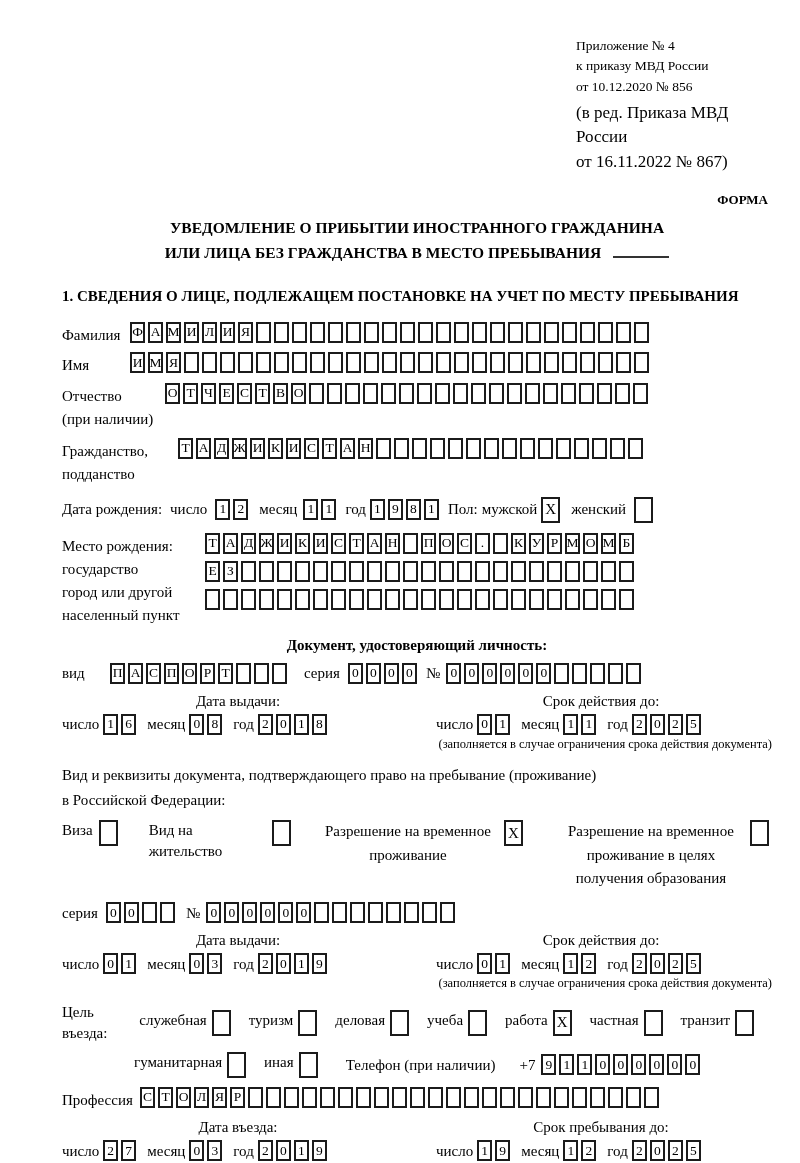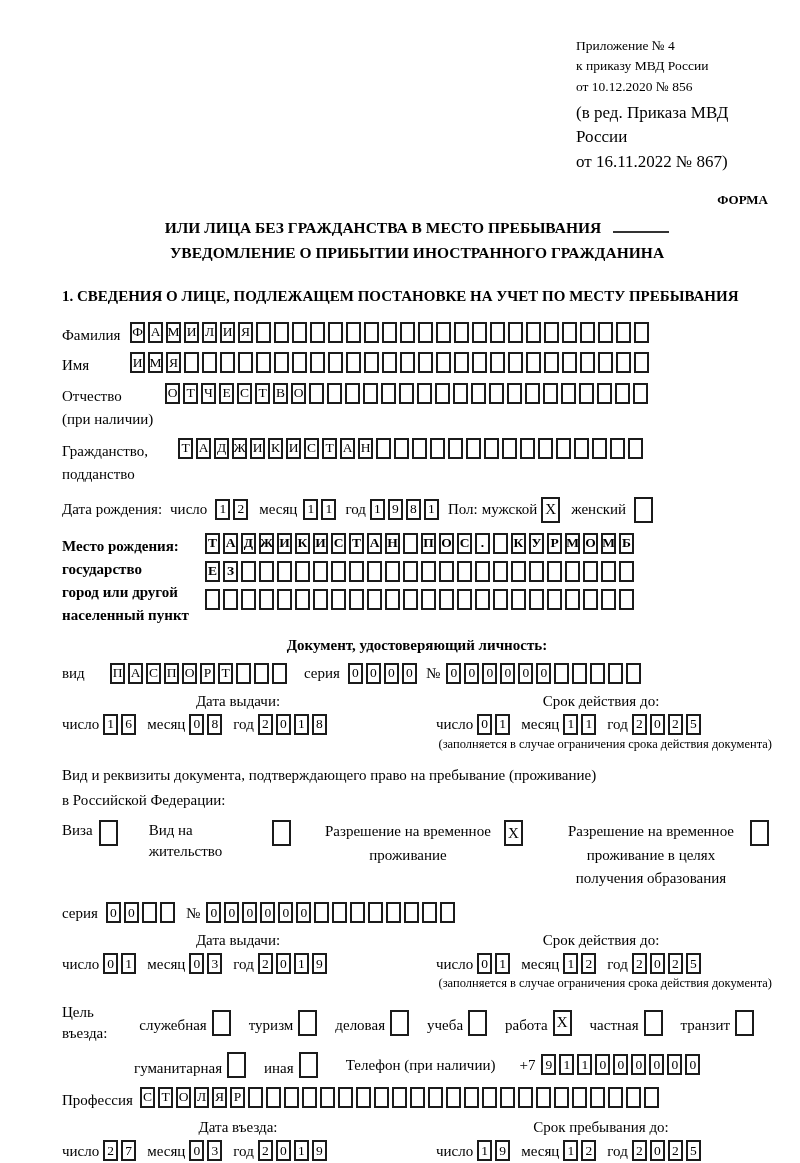--- a/index.html
+++ b/index.html
@@ -51,21 +51,21 @@
   .date-groups { display: flex; align-items: center; }
   .dlbl { margin-right: 4px; }
   .dgap { margin-left: 8px; }
   .fill-note { font-size: 12.5px; text-align: right; margin: 1px 0 10px 0; }
 
   .res-opts { display: flex; align-items: flex-start; margin: 8px 0 12px 0; }
   .opt-text { text-align: center; line-height: 1.55; }
   .opt { display: flex; align-items: flex-start; }
 
   .purpose-row { display: flex; align-items: center; margin-bottom: 9px; flex-wrap: nowrap; }
-  .purpose-row .item { display: flex; align-items: flex-end; margin-right: 10px; }
+  .purpose-row .item { display: flex; align-items: flex-start; margin-right: 10px; }
   .purpose-row .item > span { margin-right: 5px; }
   .indent72 { padding-left: 72px; }
 
   .mig-label { width: 192px; }
 </style>
 </head>
 <body>
 
 <div class="page">
 
@@ -75,24 +75,24 @@
     <div>от 10.12.2020 № 856</div>
     <div class="sub">
       <div>(в ред. Приказа МВД России</div>
       <div>от 16.11.2022 № 867)</div>
     </div>
   </div>
 
   <div class="form-label">ФОРМА</div>
 
   <div class="title">
+    <div>УВЕДОМЛЕНИЕ О ПРИБЫТИИ ИНОСТРАННОГО ГРАЖДАНИНА</div>
     <div>
       <span>ИЛИ ЛИЦА БЕЗ ГРАЖДАНСТВА В МЕСТО ПРЕБЫВАНИЯ</span><span class="blank-line"></span>
     </div>
-    <div>УВЕДОМЛЕНИЕ О ПРИБЫТИИ ИНОСТРАННОГО ГРАЖДАНИНА</div>
   </div>
 
   <div class="section-title">1. СВЕДЕНИЯ О ЛИЦЕ, ПОДЛЕЖАЩЕМ ПОСТАНОВКЕ НА УЧЕТ ПО МЕСТУ ПРЕБЫВАНИЯ</div>
 
   <div class="frow">
     <span class="lbl w68">Фамилия</span>
     <span class="cells">
         <span class="cell">Ф</span>
         <span class="cell">А</span>
         <span class="cell">М</span>
@@ -254,21 +254,21 @@
     <span class="mr4">мужской</span>
     <span class="cells chk mr8">
         <span class="cell">X</span>
       </span>
     <span class="mr8">женский</span>
     <span class="cells chk">
         <span class="cell"></span>
       </span>
   </div>
 
-  <div class="frow" style="margin-top:10px;font-weight:bold;">
+  <div class="frow" style="margin-top:10px;">
     <span class="lbl w143 lbl-block">
       <div>Место рождения:</div>
       <div>государство</div>
       <div>город или другой</div>
       <div>населенный пункт</div>
     </span>
     <span class="stack">
       <span class="cells">
           <span class="cell">Т</span>
           <span class="cell">А</span>

